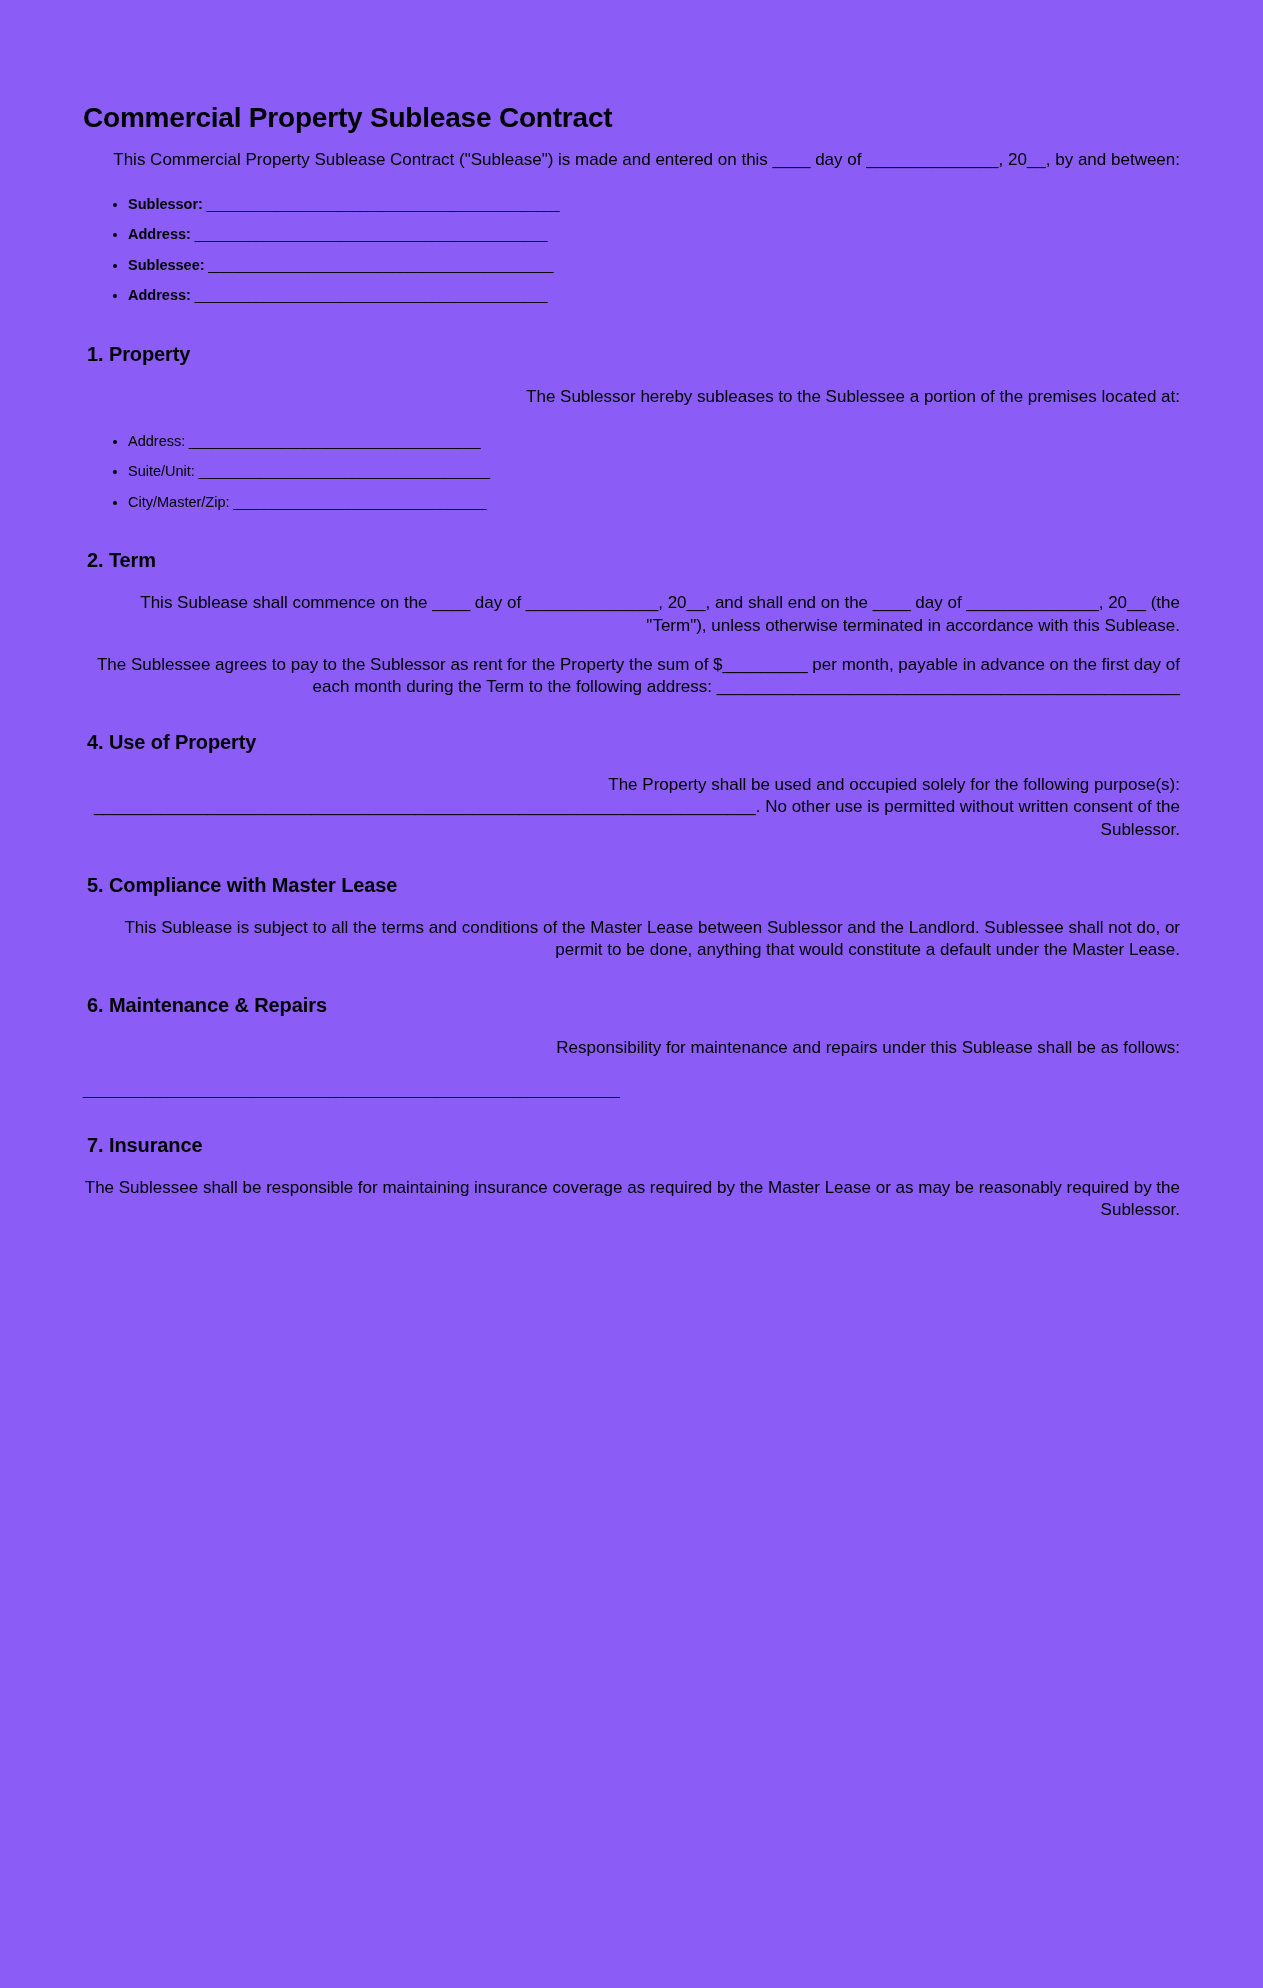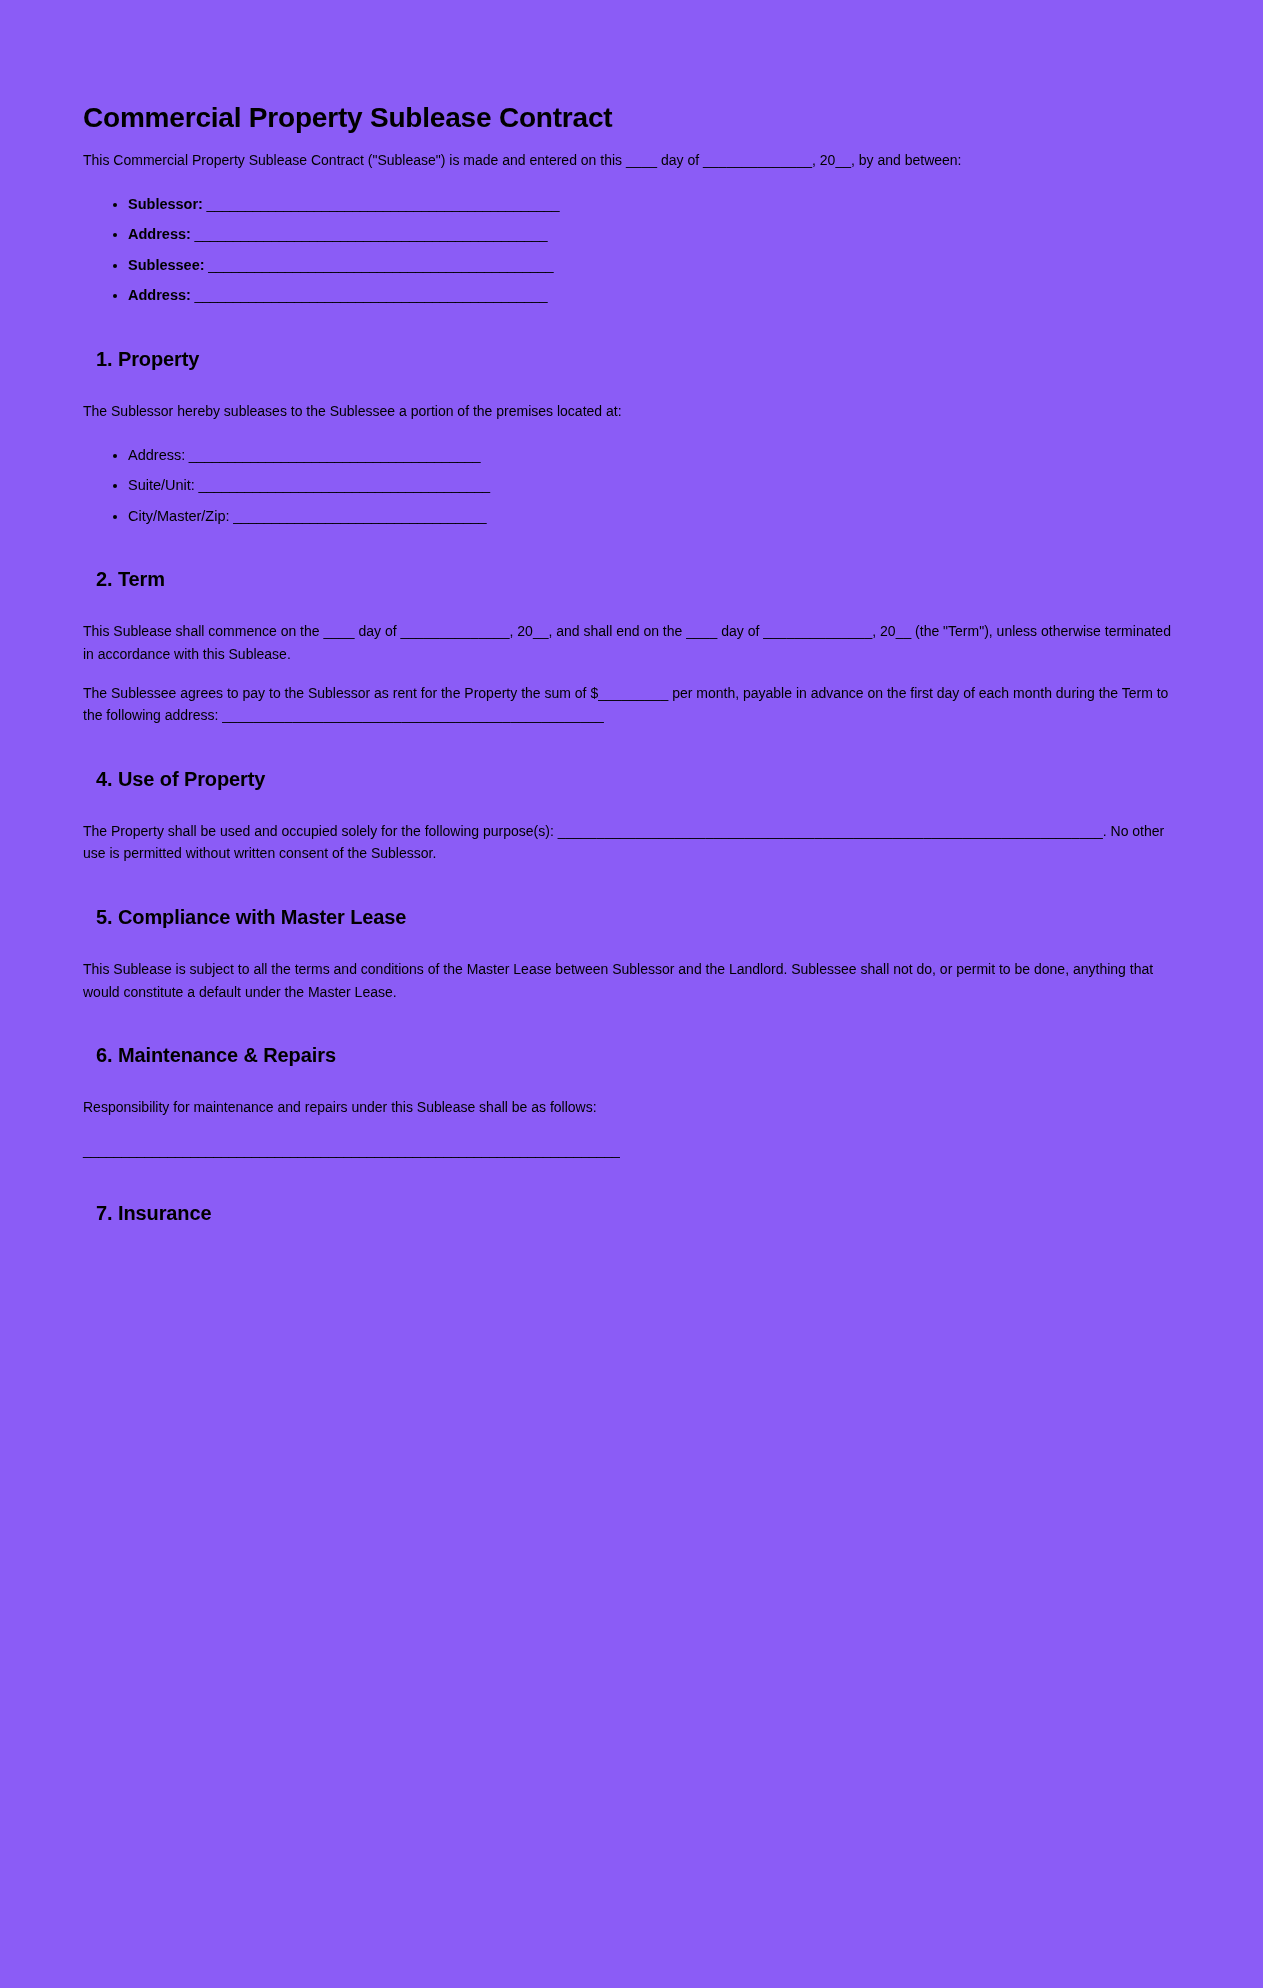--- a/index.html
+++ b/index.html
@@ -37,31 +37,31 @@
   }
   .doc-title {
     font-size: 28px;
     font-weight: bold;
     letter-spacing: -0.2px;
     line-height: 30px;
     margin: 0;
     padding-top: 103px;
   }
   p.body {
-    font-size: 14px;
+    font-size: 17px;
     line-height: 22.6px;
     margin: 0;
     padding-top: 16px;
-    text-align: left;
+    text-align: right;
   }
   h2.section {
     font-size: 20px;
     font-weight: bold;
     line-height: 24px;
-    margin: 13px;
+    margin: 4px;
     padding-top: 27px;
     letter-spacing: -0.1px;
   }
   ul.bullets {
     list-style-type: disc;
     margin: 0;
     padding-top: 13px;
     padding-left: 37px;
     padding-bottom: 0;
   }
@@ -121,16 +121,17 @@
       <p class="body">The Property shall be used and occupied solely for the following purpose(s): ______________________________________________________________________. No other use is permitted without written consent of the Sublessor.</p>
 
       <h2 class="section">5. Compliance with Master Lease</h2>
       <p class="body">This Sublease is subject to all the terms and conditions of the Master Lease between Sublessor and the Landlord. Sublessee shall not do, or permit to be done, anything that would constitute a default under the Master Lease.</p>
 
       <h2 class="section">6. Maintenance &amp; Repairs</h2>
       <p class="body">Responsibility for maintenance and repairs under this Sublease shall be as follows:</p>
       <div class="standalone-rule">______________________________________________________________________</div>
 
       <h2 class="section">7. Insurance</h2>
+      <p class="body">The Sublessee shall be responsible for maintaining insurance coverage as required by the Master Lease or as may be reasonably required by the Sublessor.</p>
 
     </div>
   </div>
 </div>
 
 </body></html>

